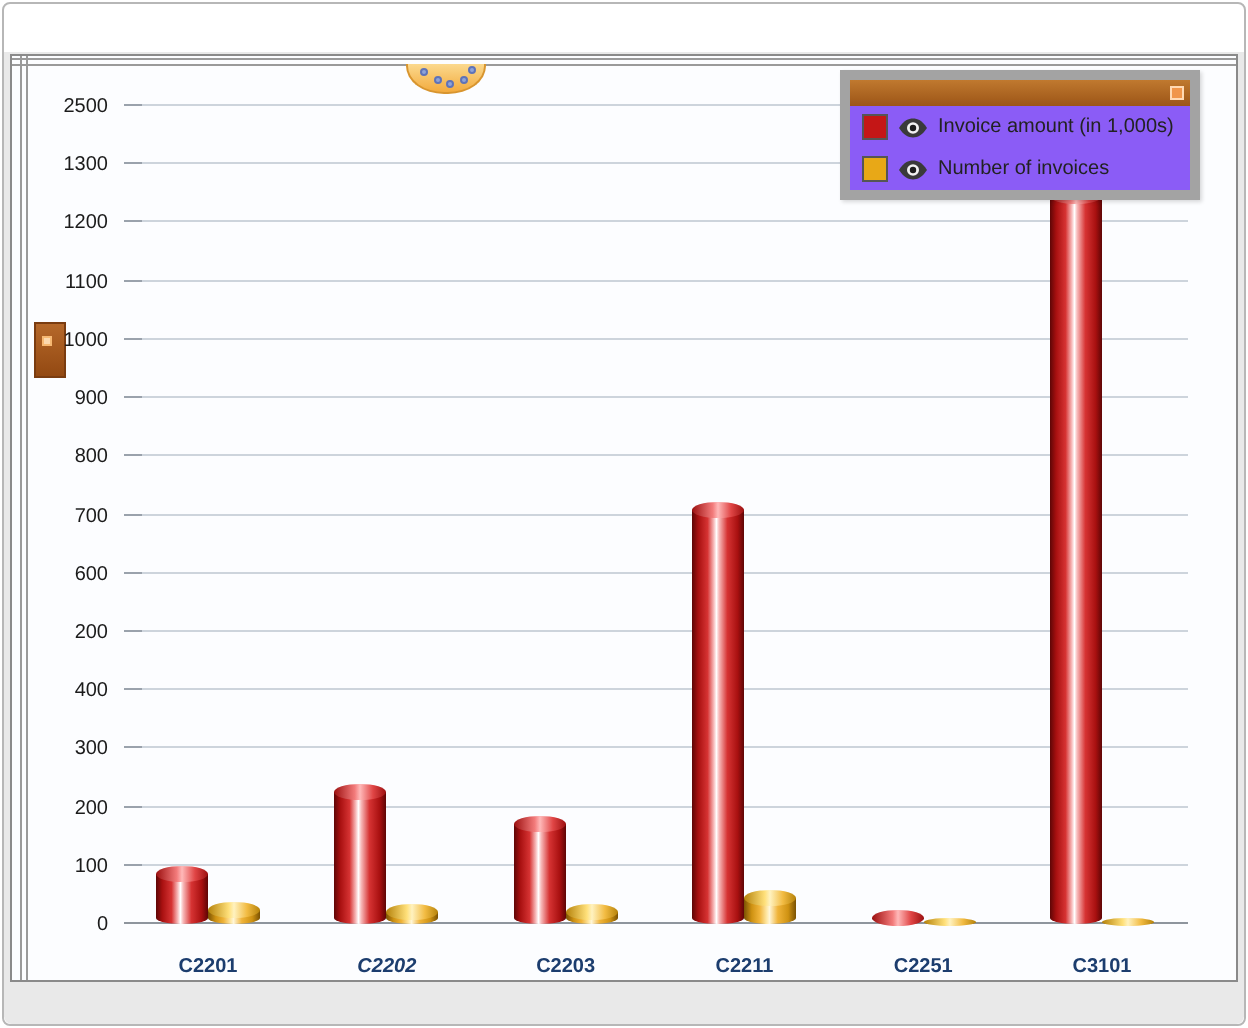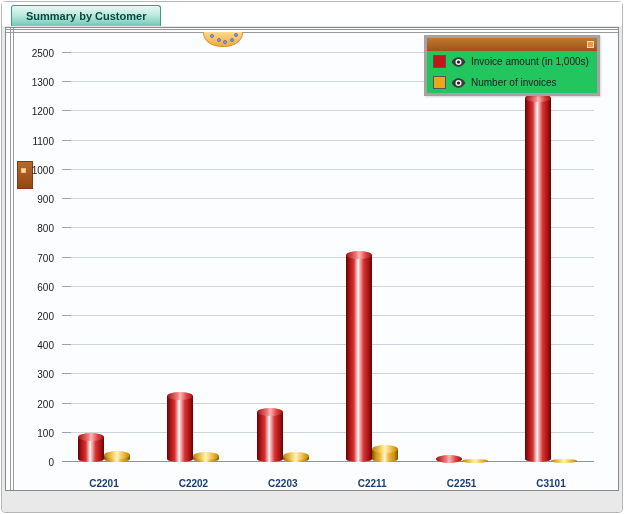--- a/index.html
+++ b/index.html
@@ -53,39 +53,36 @@
   .bar.s0{background:linear-gradient(90deg,#5e0606 0%,#a81010 12%,#d63333 30%,#f8bcbc 42%,#fff 47%,#f8bcbc 52%,#d63333 68%,#a81010 88%,#5e0606 100%);
        border-radius:0 0 13px 13px / 0 0 3px 3px;}
   .bar.s0 .cap{background:linear-gradient(90deg,#9c1010,#f37b7b 40%,#ffb9b9 50%,#e04545 75%,#9c1010);}
   .bar.s1{background:linear-gradient(90deg,#7a5204 0%,#cf9212 15%,#f0b43a 30%,#ffe9a8 44%,#fff6d8 49%,#f0b43a 65%,#cf9212 85%,#7a5204 100%);
        border-radius:0 0 13px 13px / 0 0 3px 3px;}
   .bar.s1 .cap{background:linear-gradient(90deg,#b5820a,#ffe07a 40%,#fff2c0 50%,#f2bb42 75%,#b5820a);}
   .cap{position:absolute;top:-4px;left:0;width:100%;height:8px;border-radius:50%;display:block;}
   .bar.flat .cap{height:4px;top:-2px;}
 
   
-  .legend{position:absolute;right:18px;top:7px;width:170px;background:#22c55e;
-       border:3px solid #a3a3a3;box-shadow:1px 1px 2px rgba(0,0,0,.15);}
+  .legend{position:absolute;right:18px;top:7px;width:170px;background:#8b5cf6;
+       border:5px solid #a3a3a3;box-shadow:1px 1px 2px rgba(0,0,0,.15);}
   .legend-header{position:relative;height:13px;background:linear-gradient(#c0792f,#9c5517);cursor:pointer;}
   .legend-btn{position:absolute;right:3px;top:3px;width:7px;height:7px;background:#f0954a;
        border:1px solid #ffd9b3;box-sizing:border-box;cursor:pointer;}
   .legend-row{display:flex;align-items:center;gap:5px;padding:4px 6px;font-size:10px;color:#222;cursor:pointer;}
   .swatch{width:13px;height:13px;border:1px solid #555;box-sizing:border-box;flex:0 0 auto;}
   .eye{flex:0 0 auto;display:block;}
   .legend-label{white-space:nowrap;}
 </style>
 </head>
 <body>
 
 <div class="app">
   <div class="frame">
 
-    <div class="tabstrip">
-      <div class="tab">Summary by Customer</div>
-    </div>
 
     <div class="window-body">
 
 
       <div class="chart-panel">
         <div class="hsplit hs1"></div>
         <div class="hsplit hs2"></div>
         <div class="top-handle">
           <b style="left:6px;top:2px;"></b>
           <b style="left:13px;top:6px;"></b>
@@ -151,21 +148,21 @@
             <div class="bar s1" style="left: 98px; height: 7.30357px;">
               <i class="cap"></i>
             </div>
             <div class="xtick" style="left: 63px;">C2201</div>
             <div class="bar s0" style="left: 161.4px; height: 65.7321px;">
               <i class="cap"></i>
             </div>
             <div class="bar s1" style="left: 187.4px; height: 5.84286px;">
               <i class="cap"></i>
             </div>
-            <div class="xtick" style="left: 152.4px;">C2202</div>
+            <div class="xtick" style="left: 152.4px; font-style: italic;">C2202</div>
             <div class="bar s0" style="left: 250.8px; height: 49.6643px;">
               <i class="cap"></i>
             </div>
             <div class="bar s1" style="left: 276.8px; height: 5.84286px;">
               <i class="cap"></i>
             </div>
             <div class="xtick" style="left: 241.8px;">C2203</div>
             <div class="bar s0" style="left: 340.2px; height: 207.421px;">
               <i class="cap"></i>
             </div>

